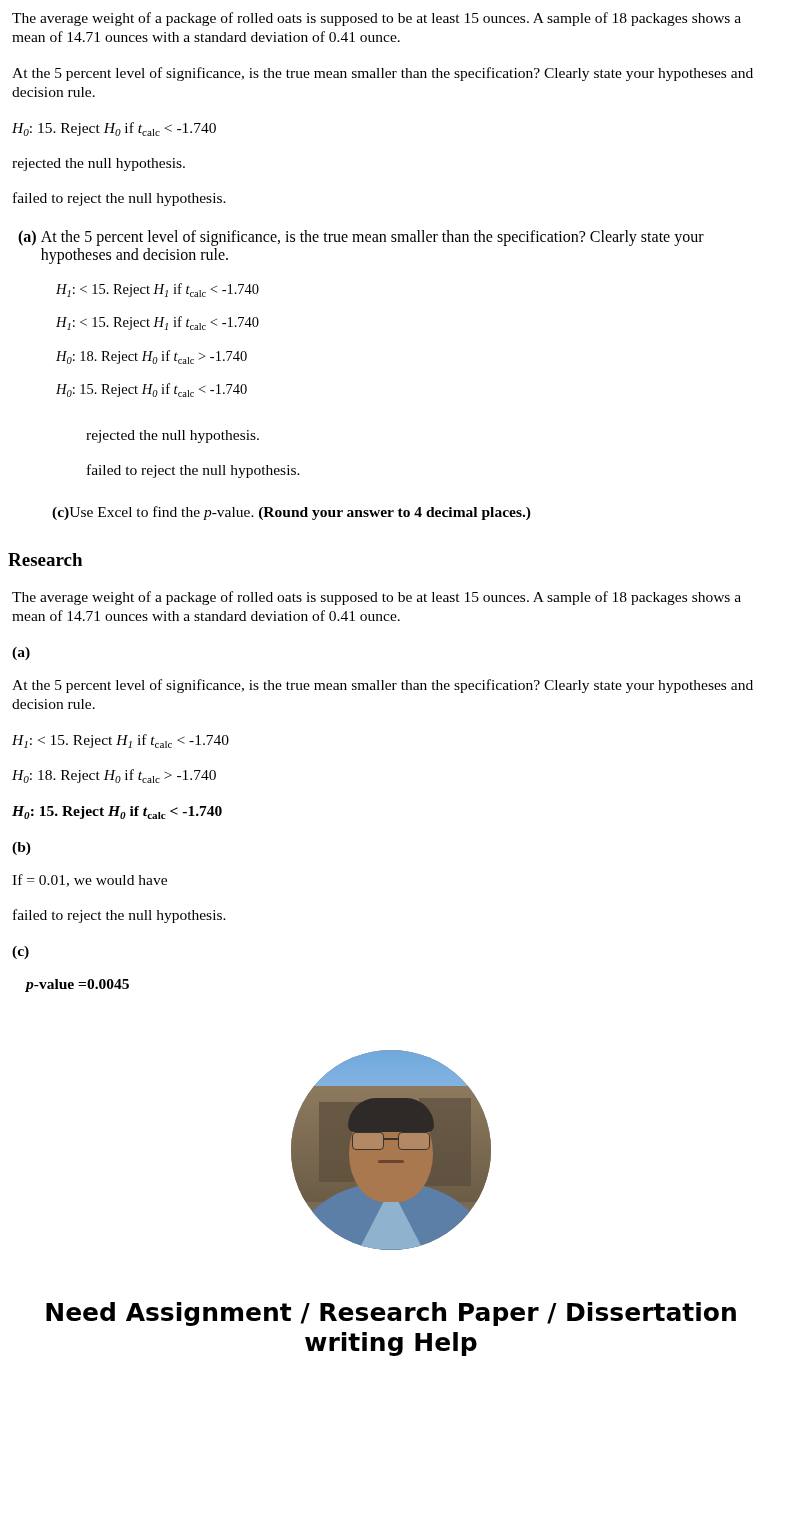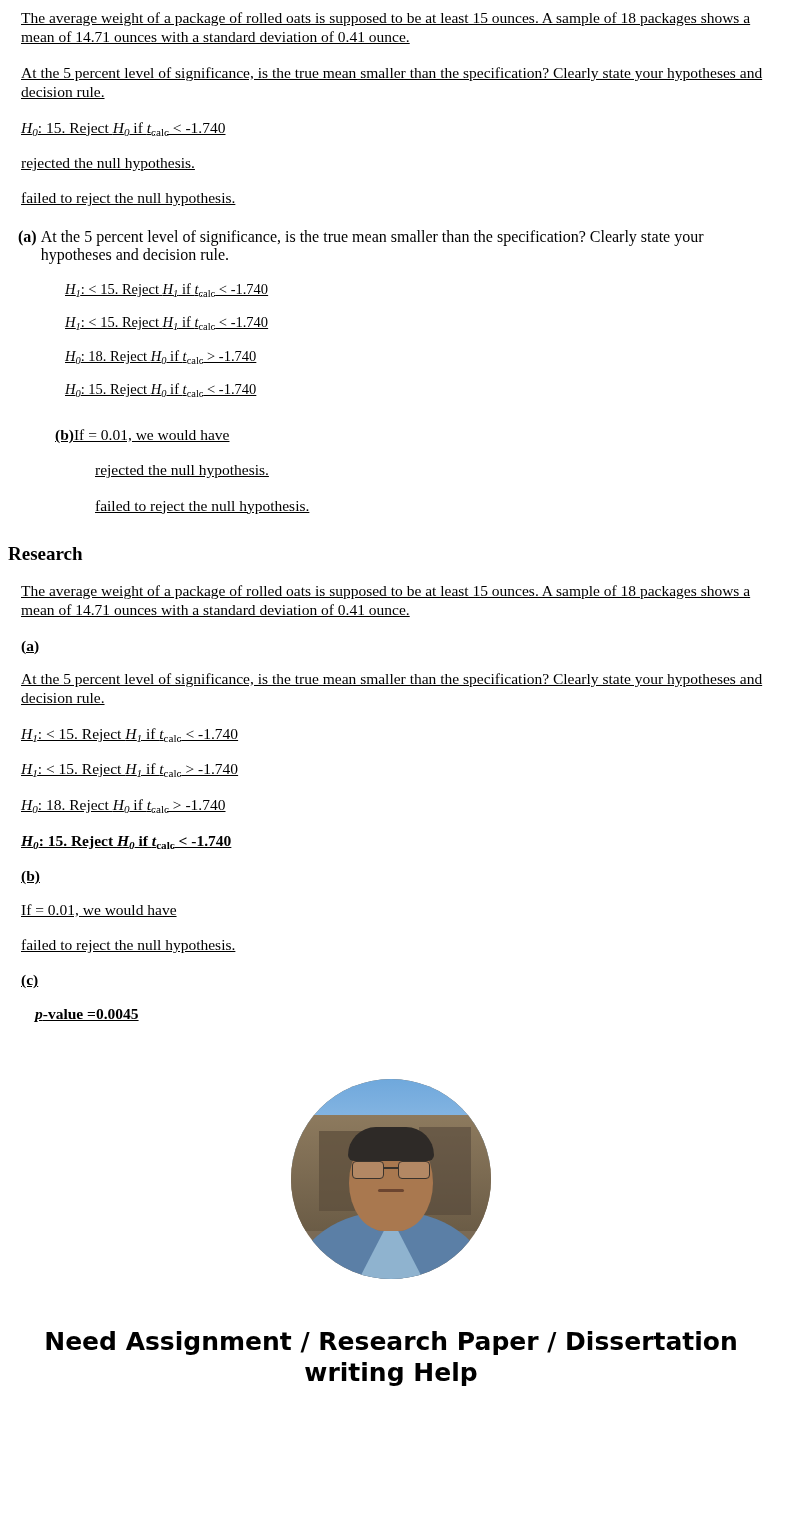--- a/index.html
+++ b/index.html
@@ -11,24 +11,23 @@
     width: 794px;
     font-family: "Liberation Serif", serif;
     color: #000000;
   }
   .page {
     width: 794px;
     box-sizing: border-box;
     padding: 8px 20px 20px 8px;
   }
   p {
-    margin: 0 0 0 13px;
+    margin: 0 0 0 4px;
     font-size: 15.5px;
     line-height: 1.25;
-    text-decoration: underline;
   }
   .para {
     margin-bottom: 16px;
   }
   .tight {
     margin-bottom: 12px;
   }
   .bold { font-weight: bold; }
   sub {
     font-size: 0.72em;
@@ -227,46 +226,43 @@
       <p class="hyp-line-sm">
         <span class="var">H</span><sub class="var">0</sub><span>: 18. Reject </span><span class="var">H</span><sub class="var">0</sub><span> if </span><span class="var">t</span><sub>calc</sub><span> &gt; -1.740</span>
       </p>
       <p class="hyp-line-sm">
         <span class="var">H</span><sub class="var">0</sub><span>: 15. Reject </span><span class="var">H</span><sub class="var">0</sub><span> if </span><span class="var">t</span><sub>calc</sub><span> &lt; -1.740</span>
       </p>
     </div>
   </div>
 
   <div class="indent2" style="margin-top:24px;">
-    <p class="para">
-      <span class="qlabel">(b)</span><span>If = 0.01, we would have</span>
-    </p>
     <div class="indent3">
       <p class="para">rejected the null hypothesis.</p>
       <p class="para">failed to reject the null hypothesis.</p>
     </div>
   </div>
 
   <div class="indent3" style="margin-top:22px;">
+    <p class="tight">
+      <span class="qlabel">(c)</span><span>Use Excel to find the </span><span class="var">p</span><span>-value. </span><span class="bold">(Round your answer to 4 decimal places.)</span>
+    </p>
   </div>
 
   <h2 class="solution">Research</h2>
 
   <p class="para">The average weight of a package of rolled oats is supposed to be at least 15 ounces. A sample of 18 packages shows a mean of 14.71 ounces with a standard deviation of 0.41 ounce.</p>
 
   <p class="sec-label">(a)</p>
 
   <p class="para">At the 5 percent level of significance, is the true mean smaller than the specification? Clearly state your hypotheses and decision rule.</p>
 
   <div>
     <p class="hyp-line">
       <span class="var">H</span><sub class="var">1</sub><span>: &lt; 15. Reject </span><span class="var">H</span><sub class="var">1</sub><span> if </span><span class="var">t</span><sub>calc</sub><span> &lt; -1.740</span>
-    </p>
-    <p class="hyp-line">
-      <span class="var">H</span><sub class="var">1</sub><span>: &lt; 15. Reject </span><span class="var">H</span><sub class="var">1</sub><span> if </span><span class="var">t</span><sub>calc</sub><span> &gt; -1.740</span>
     </p>
     <p class="hyp-line">
       <span class="var">H</span><sub class="var">0</sub><span>: 18. Reject </span><span class="var">H</span><sub class="var">0</sub><span> if </span><span class="var">t</span><sub>calc</sub><span> &gt; -1.740</span>
     </p>
     <p class="hyp-line answer-bold">
       <span class="var">H</span><sub class="var">0</sub><span>: 15. Reject </span><span class="var">H</span><sub class="var">0</sub><span> if </span><span class="var">t</span><sub>calc</sub><span> &lt; -1.740</span>
     </p>
   </div>
 
   <p class="sec-label">(b)</p>

